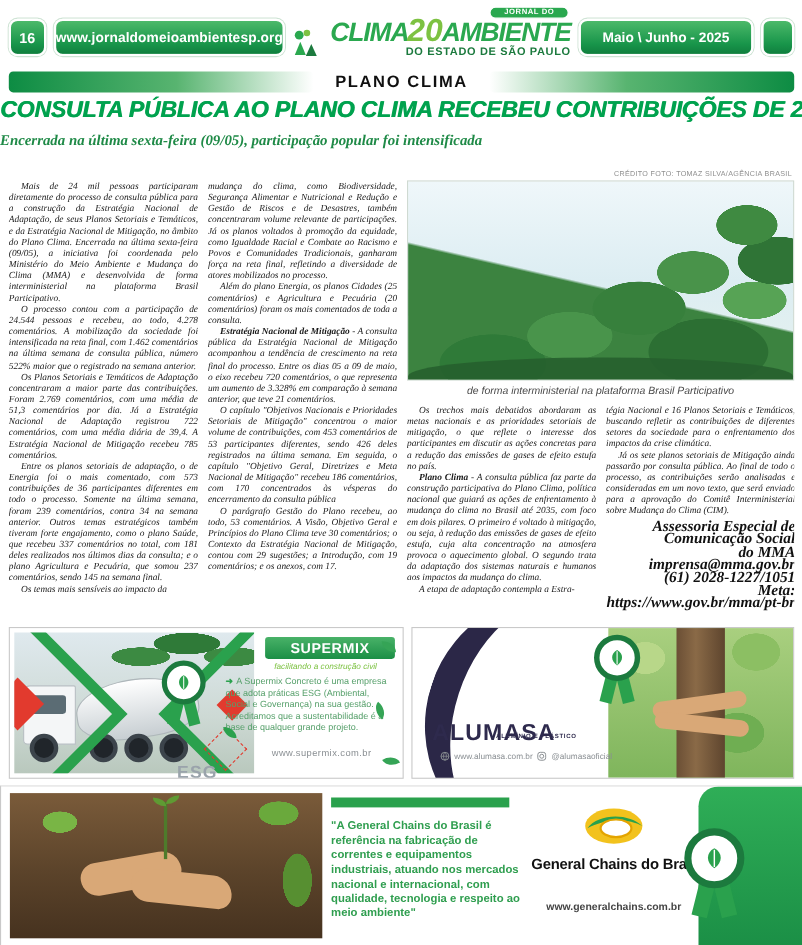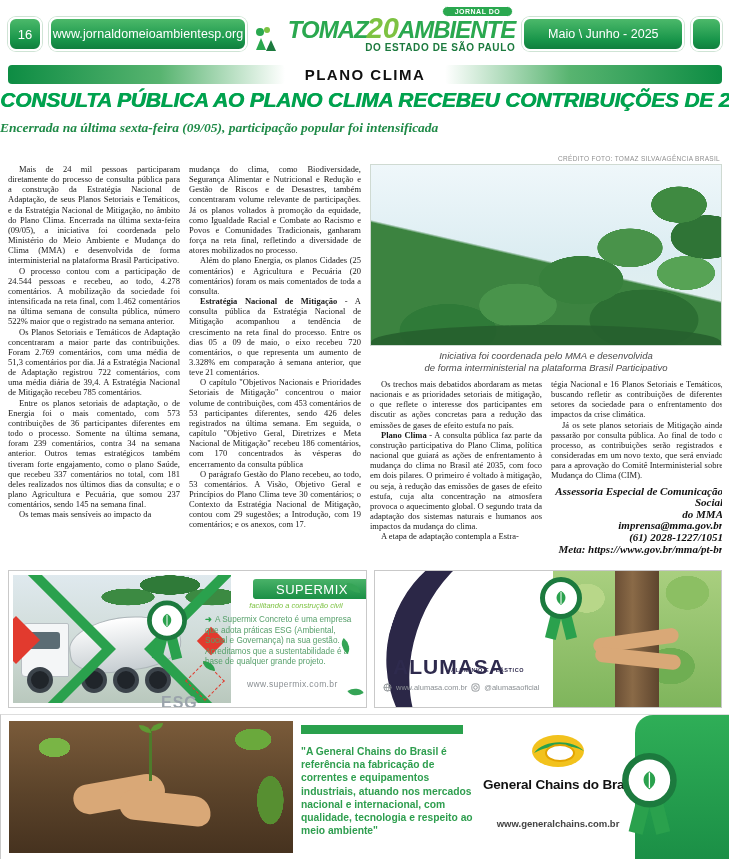--- a/index.html
+++ b/index.html
@@ -1,21 +1,21 @@
 <!DOCTYPE html>
 <html><head>
 <meta charset="utf-8">
 <style>
   html,body{margin:0;padding:0;background:#fff;}
   body{width:729px;height:859px;overflow:hidden;font-family:"Liberation Sans",sans-serif;}
   .page{position:relative;width:729px;height:859px;background:#fff;}
 
   
   .masthead{position:absolute;top:11px;left:8px;right:7px;height:46px;display:flex;align-items:center;gap:7px;}
-  .pill{background:linear-gradient(180deg,#4cb96a 0%,#18954a 70%,#107f3e 100%);border:2px solid #fff;box-shadow:0 0 0 1px #cfe4d5;border-radius:8px;color:#fff;font-weight:normal;display:flex;align-items:center;justify-content:center;height:30px;}
+  .pill{background:linear-gradient(180deg,#4cb96a 0%,#18954a 70%,#107f3e 100%);border:2px solid #fff;box-shadow:0 0 0 1px #cfe4d5;border-radius:8px;color:#fff;font-weight:bold;display:flex;align-items:center;justify-content:center;height:30px;}
   .page-num{width:34px;font-size:13px;}
   .site{width:218px;font-size:12.5px;letter-spacing:.1px;}
   .date{width:178px;font-size:12.5px;}
   .end-cap{width:30px;}
   .logo{flex:1;display:flex;align-items:center;justify-content:center;position:relative;height:46px;}
   .logo-deco{margin-right:4px;margin-top:10px;}
   .logo-main{position:relative;text-align:right;}
   .jornal-do{position:absolute;top:-9px;right:2px;background:#2aa84f;color:#fff;font-size:7px;font-weight:bold;padding:1px 12px;border-radius:6px;border:1px solid #fff;letter-spacing:.5px;}
   .logo-line{font-style:italic;font-weight:800;white-space:nowrap;line-height:26px;}
   .meio{color:#2aa84f;font-size:24px;letter-spacing:-1px;}
@@ -31,26 +31,26 @@
   .kicker{padding:0 20px;font-size:15px;font-weight:bold;letter-spacing:1.5px;color:#101010;}
 
   
   .headline{position:absolute;top:88px;left:0;width:729px;margin:0;text-align:center;font-size:21px;font-weight:800;font-style:italic;color:#00a24e;letter-spacing:-.2px;text-shadow:.6px 0 0 #00a24e;white-space:nowrap;}
   .deck{position:absolute;top:119px;left:0;width:729px;font-family:"Liberation Serif",serif;font-style:italic;font-weight:600;font-size:13.5px;line-height:17px;color:#1f8a47;}
   .credit{position:absolute;top:155px;right:9px;font-size:6.5px;color:#8f8f8f;letter-spacing:.3px;}
 
   
   .content{position:absolute;top:164px;left:8px;right:7px;height:399px;display:flex;gap:9px;}
   .col{width:172px;flex:0 0 172px;font-family:"Liberation Serif",serif;font-size:8.5px;line-height:10.15px;text-align:justify;color:#181818;overflow:hidden;}
-  .col p{margin:0;}
+  .col p{margin:0;font-style:italic;}
   .col p.ind{text-indent:11px;}
   .right-stack{flex:1;display:flex;flex-direction:column;min-width:0;}
   .caption{text-align:center;font-size:9.5px;font-style:italic;color:#4a4a4a;line-height:12px;margin-top:4px;}
   .subcols{display:flex;gap:9px;margin-top:5px;flex:1;overflow:hidden;}
-  .byline{margin-top:5px;text-align:right;font-style:italic;font-weight:bold;font-size:11px;line-height:11.6px;color:#111;font-family:"Liberation Serif",serif;}
+  .byline{margin-top:5px;text-align:right;font-style:italic;font-weight:bold;font-size:14px;line-height:11.6px;color:#111;font-family:"Liberation Serif",serif;}
 
   
   .photo{position:relative;height:180px;background:linear-gradient(180deg,#eff7fa 0%,#dcedf2 50%,#e7f2ee 100%);overflow:hidden;border:1px solid #cfdad2;}
   .hill{position:absolute;left:-6px;bottom:58px;width:150px;height:34px;background:#c3d2cd;border-radius:100% 100% 0 0;opacity:.75;}
   .forest{position:absolute;left:0;bottom:0;width:100%;height:100%;
     background:
       radial-gradient(46px 30px at 88% 22%, #3f8a41 0 60%, transparent 61%),
       radial-gradient(60px 36px at 96% 40%, #2f7436 0 60%, transparent 61%),
       radial-gradient(54px 32px at 74% 46%, #49934a 0 60%, transparent 61%),
       radial-gradient(70px 40px at 60% 64%, #37803c 0 60%, transparent 61%),
@@ -83,37 +83,37 @@
   .sx-cab{position:absolute;left:0;bottom:16px;width:46px;height:52px;background:#f4f6f7;border-radius:6px 2px 0 4px;border:1px solid #b8bfc3;}
   .sx-win{position:absolute;left:5px;bottom:44px;width:34px;height:17px;background:#5b6c74;border-radius:3px;}
   .sx-drum{position:absolute;left:48px;bottom:22px;width:110px;height:52px;background:linear-gradient(180deg,#ffffff,#c7ced2);border-radius:48% 52% 40% 40%;transform:rotate(-8deg);border:1px solid #aeb6ba;}
   .sx-wheel{position:absolute;bottom:0;width:26px;height:26px;border-radius:50%;background:#20252a;border:4px solid #3c444b;box-sizing:border-box;}
   .sx-frame1,.sx-frame2{position:absolute;width:120px;height:120px;border:10px solid #2aa14d;transform:rotate(45deg);}
   .sx-frame1{left:-66px;top:4px;}
   .sx-frame2{left:160px;top:4px;}
   .sx-reddiam{position:absolute;width:34px;height:34px;background:#e23a2e;transform:rotate(45deg);left:-14px;top:48px;}
   .sx-reddiam2{position:absolute;width:20px;height:20px;background:#e23a2e;transform:rotate(45deg);right:10px;top:56px;}
   .sx-selo{position:absolute;left:136px;top:28px;transform:scale(.95);}
-  .sx-logo{position:absolute;left:244px;top:8px;width:118px;height:20px;background:linear-gradient(180deg,#49b268,#1b8f46);color:#fff;font-weight:400;font-size:13px;letter-spacing:.5px;display:flex;align-items:center;justify-content:center;border-radius:3px;}
+  .sx-logo{position:absolute;left:232px;top:8px;width:118px;height:20px;background:linear-gradient(180deg,#49b268,#1b8f46);color:#fff;font-weight:700;font-size:13px;letter-spacing:.5px;display:flex;align-items:center;justify-content:center;border-radius:3px;}
   .sx-tag{position:absolute;left:228px;top:30px;width:118px;text-align:center;font-size:7.5px;font-style:italic;color:#7dc242;}
   .sx-text{position:absolute;left:196px;top:44px;width:152px;font-size:8.2px;line-height:10.6px;color:#57a06b;}
   .sx-text .arrow{color:#2aa14d;font-weight:bold;margin-right:3px;}
   .sx-esg{position:absolute;left:152px;top:92px;width:60px;height:38px;}
   .sx-esg .diam{position:absolute;right:2px;top:4px;width:26px;height:26px;border:1.5px dashed #e23a2e;transform:rotate(45deg);}
   .sx-esg .txt{position:absolute;left:0;top:8px;font-size:16px;font-weight:800;color:#9aa3ab;letter-spacing:1px;margin-top:23px;}
   .sx-esg .leaf{position:absolute;right:6px;top:-2px;width:12px;height:10px;background:#2aa14d;border-radius:0 100% 0 100%;}
   .sx-url{position:absolute;left:238px;top:108px;font-size:8.5px;color:#8a8f93;letter-spacing:.4px;}
   .sx-leaf{position:absolute;width:13px;height:10px;background:#35a456;border-radius:0 100% 0 100%;}
 
   
   .alumasa{flex:1;}
   .al-text{position:absolute;left:14px;top:12px;width:190px;font-size:10.3px;line-height:13.5px;font-weight:bold;color:#5d5d5d;}
   .al-logo{position:absolute;left:18px;top:84px;font-size:21px;font-weight:800;color:#2e2a4d;letter-spacing:1px;}
   .al-logo-sub{position:absolute;left:76px;top:96px;font-size:5.5px;font-weight:bold;color:#2e2a4d;letter-spacing:.6px;}
-  .al-links{position:absolute;left:8px;top:112px;font-size:7.5px;color:#8a8f93;display:flex;align-items:center;gap:4px;text-align:right;}
+  .al-links{position:absolute;left:25px;top:112px;font-size:7.5px;color:#8a8f93;display:flex;align-items:center;gap:4px;text-align:right;}
   .al-photo{position:absolute;right:0;top:0;width:168px;height:136px;background:
       radial-gradient(30px 24px at 20% 20%, #b8d789 0 60%, transparent 61%),
       radial-gradient(36px 28px at 80% 16%, #8cbf63 0 60%, transparent 61%),
       radial-gradient(40px 30px at 70% 70%, #6fae52 0 60%, transparent 61%),
       linear-gradient(180deg,#a9cf7f,#7fb55c);}
   .al-trunk{position:absolute;left:62px;top:0;width:44px;height:136px;background:linear-gradient(90deg,#6b4f35,#8a6a47 40%,#5e452e);}
   .al-arm1,.al-arm2{position:absolute;width:86px;height:15px;background:#d9a877;border-radius:8px;}
   .al-arm1{left:40px;top:62px;transform:rotate(-8deg);}
   .al-arm2{left:42px;top:80px;transform:rotate(6deg);}
   .al-swoosh{position:absolute;right:118px;top:-30px;width:190px;height:230px;border-radius:50%;border-left:26px solid #2b2747;transform:rotate(18deg);}
@@ -150,21 +150,21 @@
     <div class="pill site">www.jornaldomeioambientesp.org</div>
     <div class="logo">
       <svg class="logo-deco" width="30" height="26" viewBox="0 0 30 26">
         <circle cx="6" cy="6" r="4" fill="#2aa84f"></circle>
           <circle cx="13" cy="4" r="3" fill="#7dc242"></circle>
         <path d="M2 24 L7 12 L12 24 Z" fill="#2aa84f"></path>
           <path d="M12 25 L17 14 L22 25 Z" fill="#1c7a3e"></path>
       </svg>
       <div class="logo-main">
         <span class="jornal-do">JORNAL DO</span>
-        <div class="logo-line"><span class="meio">TOMAZ</span><span class="anos">20</span><span class="ambiente">AMBIENTE</span></div>
+        <div class="logo-line"><span class="meio">CLIMA</span><span class="anos">20</span><span class="ambiente">AMBIENTE</span></div>
         <div class="logo-sub">DO ESTADO DE SÃO PAULO</div>
       </div>
     </div>
     <div class="pill date">Maio \ Junho - 2025</div>
     <div class="pill end-cap"></div>
   </div>
 
   <div class="kicker-row">
     <div class="kbar left"></div>
     <div class="kicker">PLANO CLIMA</div>
@@ -192,33 +192,32 @@
         <p class="ind">O capítulo "Objetivos Nacionais e Prioridades Setoriais de Mitigação" concentrou o maior volume de contribuições, com 453 comentários de 53 participantes diferentes, sendo 426 deles registrados na última semana. Em seguida, o capítulo "Objetivo Geral, Diretrizes e Meta Nacional de Mitigação" recebeu 186 comentários, com 170 concentrados às vésperas do encerramento da consulta pública</p>
         <p class="ind">O parágrafo Gestão do Plano recebeu, ao todo, 53 comentários. A Visão, Objetivo Geral e Princípios do Plano Clima teve 30 comentários; o Contexto da Estratégia Nacional de Mitigação, contou com 29 sugestões; a Introdução, com 19 comentários; e os anexos, com 17.</p>
       </div>
     <div class="right-stack">
       <div class="photo">
         <div class="hill"></div>
         <div class="forest"></div>
         <div class="forest-fg"></div>
       </div>
       <div class="caption">
-        <div>Iniciativa foi coordenada pelo MMA e desenvolvida</div>
         <div>de forma interministerial na plataforma Brasil Participativo</div>
       </div>
       <div class="subcols">
         <div class="col">
             <p class="ind">Os trechos mais debatidos abordaram as metas nacionais e as prioridades setoriais de mitigação, o que reflete o interesse dos participantes em discutir as ações concretas para a redução das emissões de gases de efeito estufa no país.</p>
             <p class="ind"><b>Plano Clima</b> - A consulta pública faz parte da construção participativa do Plano Clima, política nacional que guiará as ações de enfrentamento à mudança do clima no Brasil até 2035, com foco em dois pilares. O primeiro é voltado à mitigação, ou seja, à redução das emissões de gases de efeito estufa, cuja alta concentração na atmosfera provoca o aquecimento global. O segundo trata da adaptação dos sistemas naturais e humanos aos impactos da mudança do clima.</p>
             <p class="ind">A etapa de adaptação contempla a Estra-</p>
           </div>
         <div class="col">
           <div>
               <p>tégia Nacional e 16 Planos Setoriais e Temáticos, buscando refletir as contribuições de diferentes setores da sociedade para o enfrentamento dos impactos da crise climática.</p>
-              <p class="ind">Já os sete planos setoriais de Mitigação ainda passarão por consulta pública. Ao final de todo o processo, as contribuições serão registrados e consideradas em um novo texto, que será enviado para a aprovação do Comitê Interministerial sobre Mudança do Clima (CIM).</p>
+              <p class="ind">Já os sete planos setoriais de Mitigação ainda passarão por consulta pública. Ao final de todo o processo, as contribuições serão analisadas e consideradas em um novo texto, que será enviado para a aprovação do Comitê Interministerial sobre Mudança do Clima (CIM).</p>
             </div>
           <div class="byline">
               <div>Assessoria Especial de Comunicação Social</div>
               <div>do MMA</div>
               <div>imprensa@mma.gov.br</div>
               <div>(61) 2028-1227/1051</div>
               <div>Meta: https://www.gov.br/mma/pt-br</div>
             </div>
         </div>
       </div>

